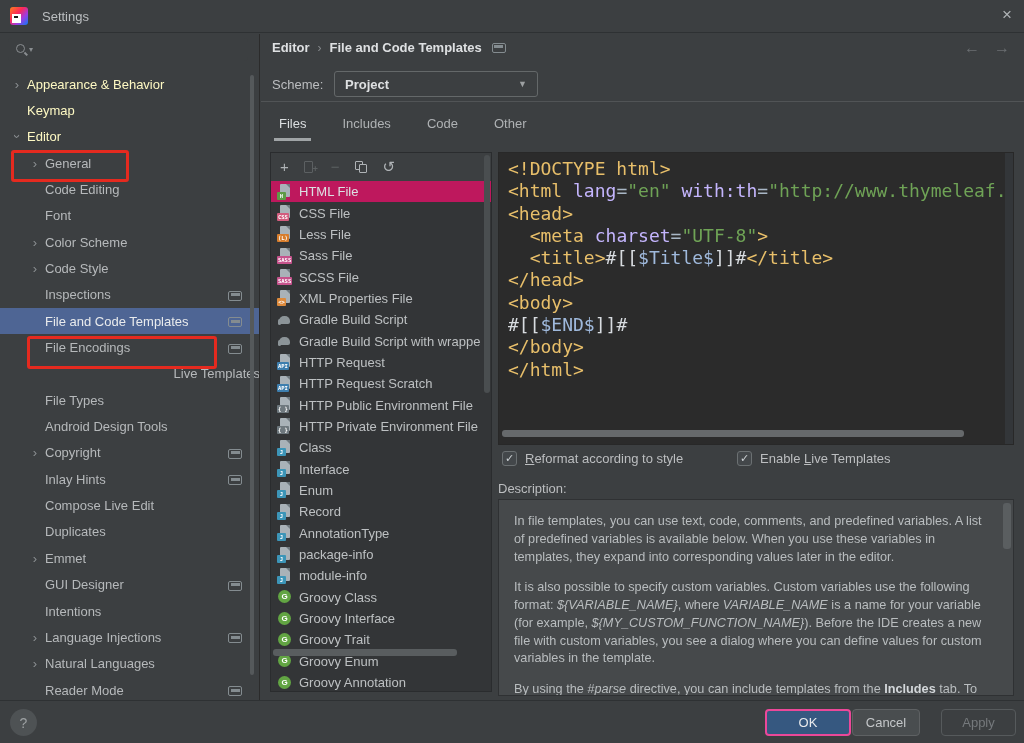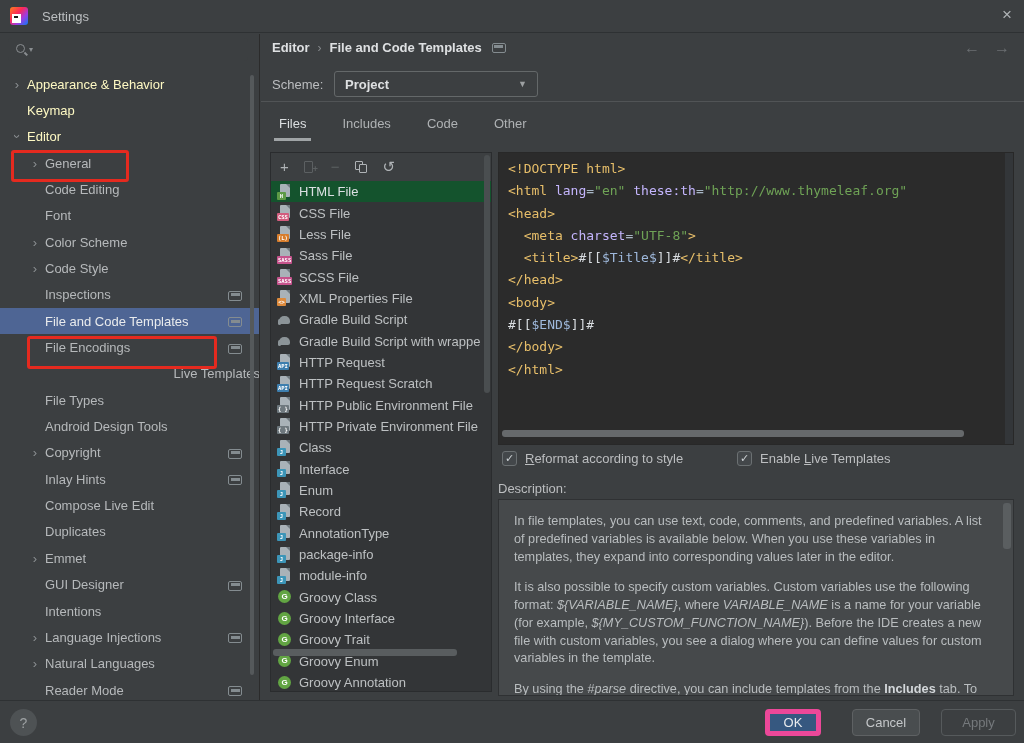--- a/index.html
+++ b/index.html
@@ -40,21 +40,21 @@
   .mon{position:absolute;left:228px;top:9px;width:14px;height:10px;border:1px solid #848C90;border-radius:2px}
   .mon::before{content:"";position:absolute;left:1.5px;right:1.5px;top:1.5px;height:3px;background:#848C90}
   .side-scroll{position:absolute;left:250px;top:41px;width:4px;height:600px;background:#55595B;border-radius:2px}
 
   
   .bottombar{position:absolute;left:0;bottom:0;width:100%;height:43px;border-top:1px solid #2E3133}
   .helpbtn{position:absolute;left:10px;top:8px;width:27px;height:27px;border-radius:50%;background:#4E5254;
            color:#9DA1A3;display:flex;align-items:center;justify-content:center;font-size:14px;cursor:pointer}
   .btn{position:absolute;top:8px;height:27px;border-radius:4px;font-size:13px;display:flex;align-items:center;
        justify-content:center;cursor:pointer}
-  .btn-ok{left:765px;width:56px;background:#365880;border:5px solid #ec4899;color:#E8EAEC}
+  .btn-ok{left:765px;width:86px;background:#365880;border:2px solid #ec4899;color:#E8EAEC}
   .btn-cancel{left:852px;width:68px;background:#494D4F;border:1px solid #5E6163;color:#C4C7C9}
   .btn-apply{left:941px;width:75px;background:transparent;border:1px solid #565A5C;color:#75797C}
 
   
   .main{position:absolute;left:261px;top:34px;right:0;bottom:43px}
   .crumbs{position:absolute;left:11px;top:6px;display:flex;align-items:center;font-weight:bold;color:#DEE0E2}
   .crumb-sep{color:#85898C;font-weight:normal;margin:0 8px;font-size:12px}
   .mon2{display:inline-block;position:relative;width:14px;height:10px;border:1px solid #848C90;border-radius:2px;margin-left:10px}
   .mon2::before{content:"";position:absolute;left:1.5px;right:1.5px;top:1.5px;height:3px;background:#848C90}
   .nav-arrow{position:absolute;top:5px;font-size:16px;color:#6B6F72;cursor:pointer}
@@ -76,41 +76,41 @@
   .tbi{color:#AFB3B6;font-size:15px;line-height:14px;cursor:pointer;display:flex;align-items:center}
   .tbi.dim{color:#5C6062;cursor:default}
   .dup{position:relative;width:13px;height:13px;display:inline-block}
   .dup .a{position:absolute;left:0;top:0;width:8px;height:9px;border:1.5px solid currentColor;border-radius:1px}
   .dup .b{position:absolute;left:4px;top:3.5px;width:8px;height:9px;border:1.5px solid currentColor;border-radius:1px;background:#3C3F41}
   .cpy{position:relative;width:12px;height:13px;display:inline-block}
   .cpy .a{position:absolute;left:0;top:0;width:9px;height:12px;border:1.5px solid currentColor;border-radius:1px}
   .cpy .p{position:absolute;right:-2px;bottom:-2px;font-size:9px;font-weight:bold}
   .tlist{position:absolute;left:0;top:28px;right:0;bottom:0;background:#333537;overflow:hidden}
   .frow{display:flex;align-items:center;height:21.35px;padding-left:6px;white-space:nowrap;overflow:hidden;cursor:pointer}
-  .frow.sel{background:#14532d}
+  .frow.sel{background:#be185d}
   .flbl{margin-left:6px;color:#BDC0C2}
   .frow.sel .flbl{color:#DCE0E3}
   .fi{position:relative;width:16px;height:16px;flex:0 0 auto}
   .fi .page{position:absolute;left:3px;top:0;width:10px;height:13px;background:#A9B2B8;border-radius:1px}
   .fi .fold{position:absolute;left:9px;top:0;border-style:solid;border-width:0 4px 4px 0;border-color:transparent #6E787E transparent transparent}
   .fi .badge{position:absolute;left:0;bottom:0;min-width:9px;height:8px;padding:0 1px;border-radius:1px;color:#fff;
              font:bold 5.5px "DejaVu Sans Mono",monospace;display:flex;align-items:center;justify-content:center;letter-spacing:0}
   .b-html{background:#5E9A46}.b-css{background:#D25C7E}.b-less{background:#D77D2C}
   .b-sass{background:#C6538C}.b-xml{background:#DD8A3C}.b-api{background:#3D7EAE}
   .b-env{background:#6E787E}.b-java{background:#3C95B8}
   .gcircle{position:absolute;left:1px;top:1px;width:13px;height:13px;border-radius:50%;background:#62A543;
            color:#fff;font:bold 8px "Liberation Sans",sans-serif;display:flex;align-items:center;justify-content:center}
   .ebody{position:absolute;left:2px;top:4px;width:11px;height:8px;border-radius:5px 5px 2px 2px;background:#8C9498}
   .etrunk{position:absolute;left:1px;top:7px;width:2.5px;height:6px;border-radius:2px;background:#8C9498}
   .tlist-vscroll{position:absolute;right:1px;top:2px;width:6px;height:238px;background:#4A4E50;border-radius:3px}
   .tlist-hscroll{position:absolute;left:2px;top:496px;width:184px;height:7px;background:#595D5F;border-radius:3px}
 
   
   .editor{position:absolute;left:237px;top:118px;right:10px;height:293px;background:#2B2B2B;border:1px solid #282828;
-          overflow:hidden;padding:5px 0 0 9px;font-family:"DejaVu Sans Mono",monospace;font-size:13px}
+          overflow:hidden;padding:5px 0 0 9px;font-family:"DejaVu Sans Mono",monospace;font-size:18px}
   .cl{height:22.3px;white-space:pre;line-height:22.3px}
   .tk-tg{color:#E8BF6A}.tk-at{color:#c4b5fd}.tk-op{color:#A9B7C6}.tk-st{color:#6FA356}
   .tk-tp{color:#D8DCE0}.tk-vr{color:#9FB9DC}.tk-tx{color:#A9B7C6}
   .ed-vtrack{position:absolute;right:0;top:0;width:8px;height:100%;background:#333639}
   .ed-hscroll{position:absolute;left:3px;bottom:7px;width:462px;height:7px;background:#66696B;border-radius:3px}
 
   
   .optrow{position:absolute;top:417px;left:237px;right:10px;height:20px}
   .cbwrap{position:absolute;display:flex;align-items:center;cursor:pointer}
   .cb1{left:4px}.cb2{left:239px}
@@ -482,21 +482,21 @@
             <span class="flbl">Groovy Annotation</span>
           </div>
         </div>
       <div class="tlist-vscroll"></div>
       <div class="tlist-hscroll"></div>
     </div>
 
     <div class="editor">
       <div id="codelines">
           <div class="cl"><span class="tk-tg">&lt;!DOCTYPE html&gt;</span></div>
-          <div class="cl"><span class="tk-tg">&lt;html</span><span class="tk-at"> lang</span><span class="tk-op">=</span><span class="tk-st">"en"</span><span class="tk-at"> these:th</span><span class="tk-op">=</span><span class="tk-st">"http://www.thymeleaf.org"</span></div>
+          <div class="cl"><span class="tk-tg">&lt;html</span><span class="tk-at"> lang</span><span class="tk-op">=</span><span class="tk-st">"en"</span><span class="tk-at"> with:th</span><span class="tk-op">=</span><span class="tk-st">"http://www.thymeleaf.org"</span></div>
           <div class="cl"><span class="tk-tg">&lt;head&gt;</span></div>
           <div class="cl"><span class="tk-tx">  </span><span class="tk-tg">&lt;meta</span><span class="tk-at"> charset</span><span class="tk-op">=</span><span class="tk-st">"UTF-8"</span><span class="tk-tg">&gt;</span></div>
           <div class="cl"><span class="tk-tx">  </span><span class="tk-tg">&lt;title&gt;</span><span class="tk-tp">#[[</span><span class="tk-vr">$Title$</span><span class="tk-tp">]]#</span><span class="tk-tg">&lt;/title&gt;</span></div>
           <div class="cl"><span class="tk-tg">&lt;/head&gt;</span></div>
           <div class="cl"><span class="tk-tg">&lt;body&gt;</span></div>
           <div class="cl"><span class="tk-tp">#[[</span><span class="tk-vr">$END$</span><span class="tk-tp">]]#</span></div>
           <div class="cl"><span class="tk-tg">&lt;/body&gt;</span></div>
           <div class="cl"><span class="tk-tg">&lt;/html&gt;</span></div>
         </div>
       <div class="ed-vtrack"></div>

